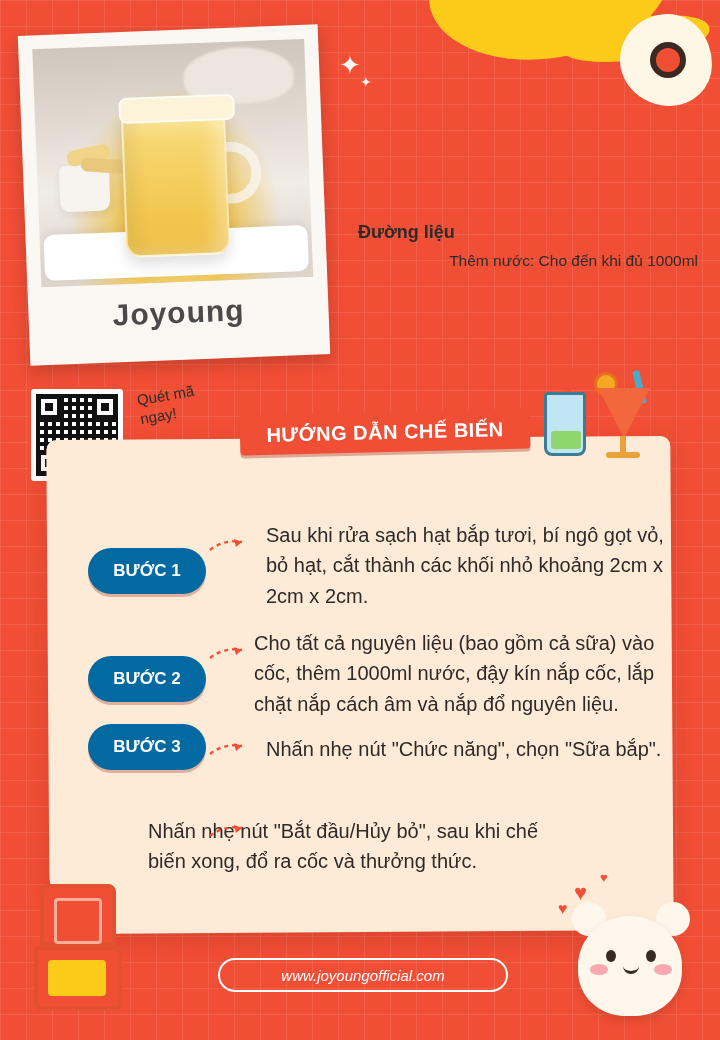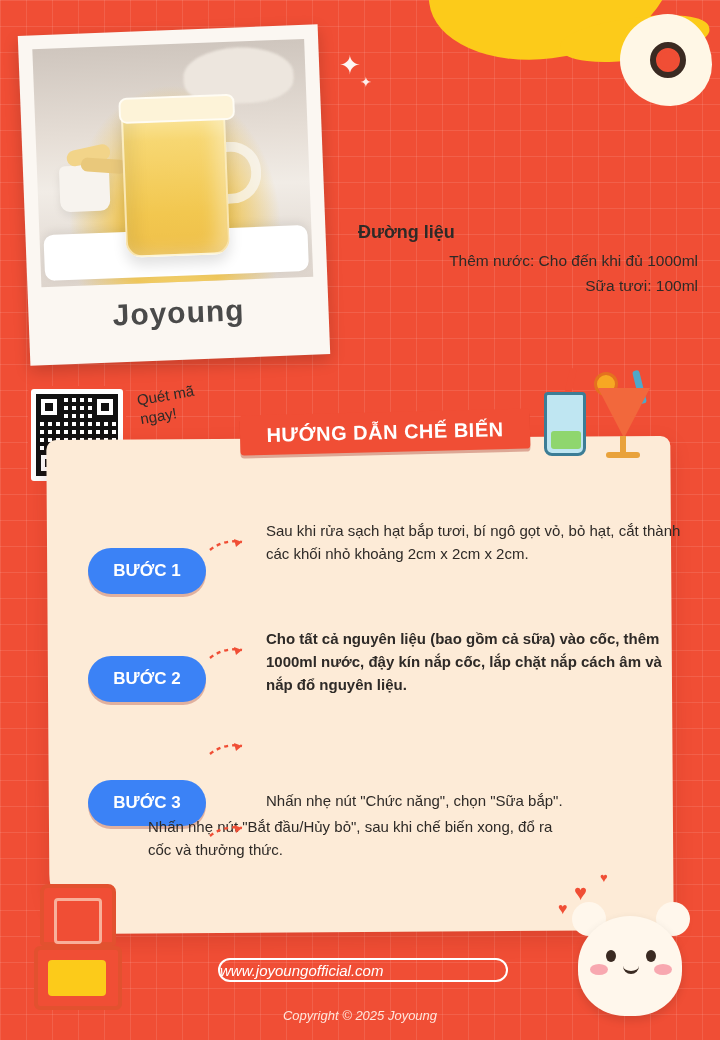--- a/index.html
+++ b/index.html
@@ -177,31 +177,31 @@
 
   
   .steps-card {
     position:absolute; left:48px; top:438px; width:624px; height:494px;
     background:#FDEBD7; border-radius:10px 10px 10px 60px;
     box-shadow:0 8px 20px rgba(120,30,15,.18);
     transform:rotate(-0.4deg);
   }
   .step { position:absolute; display:flex; align-items:flex-start; }
   .badge {
-    width:118px; height:46px; background:#3b82f6; border-radius:23px;
+    width:118px; height:46px; background:#0369a1; border-radius:23px;
     color:#fff; font-weight:700; font-size:17px;
     display:flex; align-items:center; justify-content:center;
     box-shadow:0 3px 0 rgba(160,40,25,.3);
     flex:0 0 auto;
   }
   .arrow {
     position:absolute; width:40px; height:16px;
   }
   .step-text {
-    font-size:15px; color:#2E2A27; line-height:1.52; width:420px;
+    font-size:20px; color:#2E2A27; line-height:1.52; width:420px;
   }
 
   
   .blender{ position:absolute; left:34px; top:884px; width:92px; height:128px;}
   .blender .jarB{position:absolute;left:6px;top:0;width:76px;height:62px;border:4px solid #E2512F;border-radius:8px 8px 4px 4px;background:#F04E35;}
   .blender .jarB::after{content:"";position:absolute;left:10px;top:10px;width:42px;height:40px;border:3px solid #F8B09A;border-radius:4px;}
   .blender .base{position:absolute;left:0;top:62px;width:88px;height:64px;background:#F04E35;border:4px solid #E2512F;border-radius:6px;}
   .blender .panel{position:absolute;left:14px;top:76px;width:58px;height:36px;background:#FCCB1A;border-radius:4px;}
 
   
@@ -214,23 +214,23 @@
   .m-cheek{position:absolute;top:70px;width:18px;height:11px;background:#F79AA6;border-radius:50%;opacity:.85;}
   .m-cheek.l{left:24px;} .m-cheek.r{left:88px;}
   .m-mouth{position:absolute;left:57px;top:70px;width:16px;height:10px;border-bottom:3px solid #3A2A22;border-radius:0 0 10px 10px;}
   .heart{position:absolute;color:#F04E35;font-size:20px;}
   .heart.h1{left:-8px;top:6px;font-size:16px;}
   .heart.h2{left:8px;top:-14px;font-size:22px;}
   .heart.h3{left:34px;top:-24px;font-size:13px;}
 
   
   .url-pill {
-    position:absolute; left:218px; top:958px; width:290px; height:24px;
+    position:absolute; left:218px; top:958px; width:290px; height:34px;
     border:2px solid #FFFFFF; border-radius:18px;
-    display:flex; align-items:center; justify-content:flex-start;
+    display:flex; align-items:center; justify-content:center;
   }
   .url-pill span{ color:#fff; font-size:15px; font-style:italic; }
   .copyright {
     position:absolute; left:0; right:0; top:1008px; text-align:center;
     color:#FFE6DC; font-size:13px; font-style:italic;
   }
 </style>
 </head>
 <body>
 
@@ -256,21 +256,20 @@
   </div>
 
   <div class="title-wrap">
     <div class="sparkle">✦</div>
     <div class="sparkle2">✦</div>
   </div>
 
   <div class="ing-head">Đường liệu</div>
   <div class="ing-list">
     <div>Thêm nước: Cho đến khi đủ 1000ml</div>
-    <div>Sữa tươi: 100ml</div>
   </div>
 
   <div class="qr-box">
     <div class="qr">
       <div class="fp tl"></div>
       <div class="fp tr"></div>
       <div class="fp bl"></div>
     </div>
   </div>
   <div class="qr-note">
@@ -302,28 +301,28 @@
     <div class="badge">BƯỚC 1</div>
     <div class="step-text" style="margin-left:60px; margin-top:-28px;">Sau khi rửa sạch hạt bắp tươi, bí ngô gọt vỏ, bỏ hạt, cắt thành các khối nhỏ khoảng 2cm x 2cm x 2cm.</div>
   </div>
   <svg class="arrow" style="left:208px; top:538px;" viewBox="0 0 40 16">
     <path d="M2 12 C12 4, 24 2, 34 4" stroke="#F04E35" stroke-width="2.4" fill="none" stroke-dasharray="4 4"></path>
     <path d="M34 4 L26 1 L28 9 Z" fill="#F04E35"></path>
   </svg>
 
   <div class="step" style="left:88px; top:656px;">
     <div class="badge">BƯỚC 2</div>
-    <div class="step-text" style="margin-left:60px; margin-top:-28px;font-weight:bold;">Cho tất cả nguyên liệu (bao gồm cả sữa) vào cốc, thêm 1000ml nước, đậy kín nắp cốc, lắp chặt nắp cách âm và nắp đổ nguyên liệu.</div>
+    <div class="step-text" style="margin-left:48px; margin-top:-28px;">Cho tất cả nguyên liệu (bao gồm cả sữa) vào cốc, thêm 1000ml nước, đậy kín nắp cốc, lắp chặt nắp cách âm và nắp đổ nguyên liệu.</div>
   </div>
   <svg class="arrow" style="left:208px; top:646px;" viewBox="0 0 40 16">
     <path d="M2 12 C12 4, 24 2, 34 4" stroke="#F04E35" stroke-width="2.4" fill="none" stroke-dasharray="4 4"></path>
     <path d="M34 4 L26 1 L28 9 Z" fill="#F04E35"></path>
   </svg>
 
-  <div class="step" style="left:88px; top:780px;">
+  <div class="step" style="left:88px; top:724px;">
     <div class="badge">BƯỚC 3</div>
     <div class="step-text" style="margin-left:60px; margin-top:10px;">Nhấn nhẹ nút "Chức năng", chọn "Sữa bắp".</div>
   </div>
   <svg class="arrow" style="left:208px; top:742px;" viewBox="0 0 40 16">
     <path d="M2 12 C12 4, 24 2, 34 4" stroke="#F04E35" stroke-width="2.4" fill="none" stroke-dasharray="4 4"></path>
     <path d="M34 4 L26 1 L28 9 Z" fill="#F04E35"></path>
   </svg>
 
   <div class="step" style="left:88px; top:840px;">
     <div class="step-text" style="margin-left:60px; margin-top:-24px;">Nhấn nhẹ nút "Bắt đầu/Hủy bỏ", sau khi chế biến xong, đổ ra cốc và thưởng thức.</div>
@@ -349,14 +348,13 @@
     <div class="m-cheek l"></div>
     <div class="m-cheek r"></div>
     <div class="m-eye l"></div>
     <div class="m-eye r"></div>
     <div class="m-mouth"></div>
   </div>
 
   <div class="url-pill">
     <span>www.joyoungofficial.com</span>
   </div>
-  <div class="copyright">Copyright © 2025 Joyoung</div>
 </div>
 
 </body></html>

